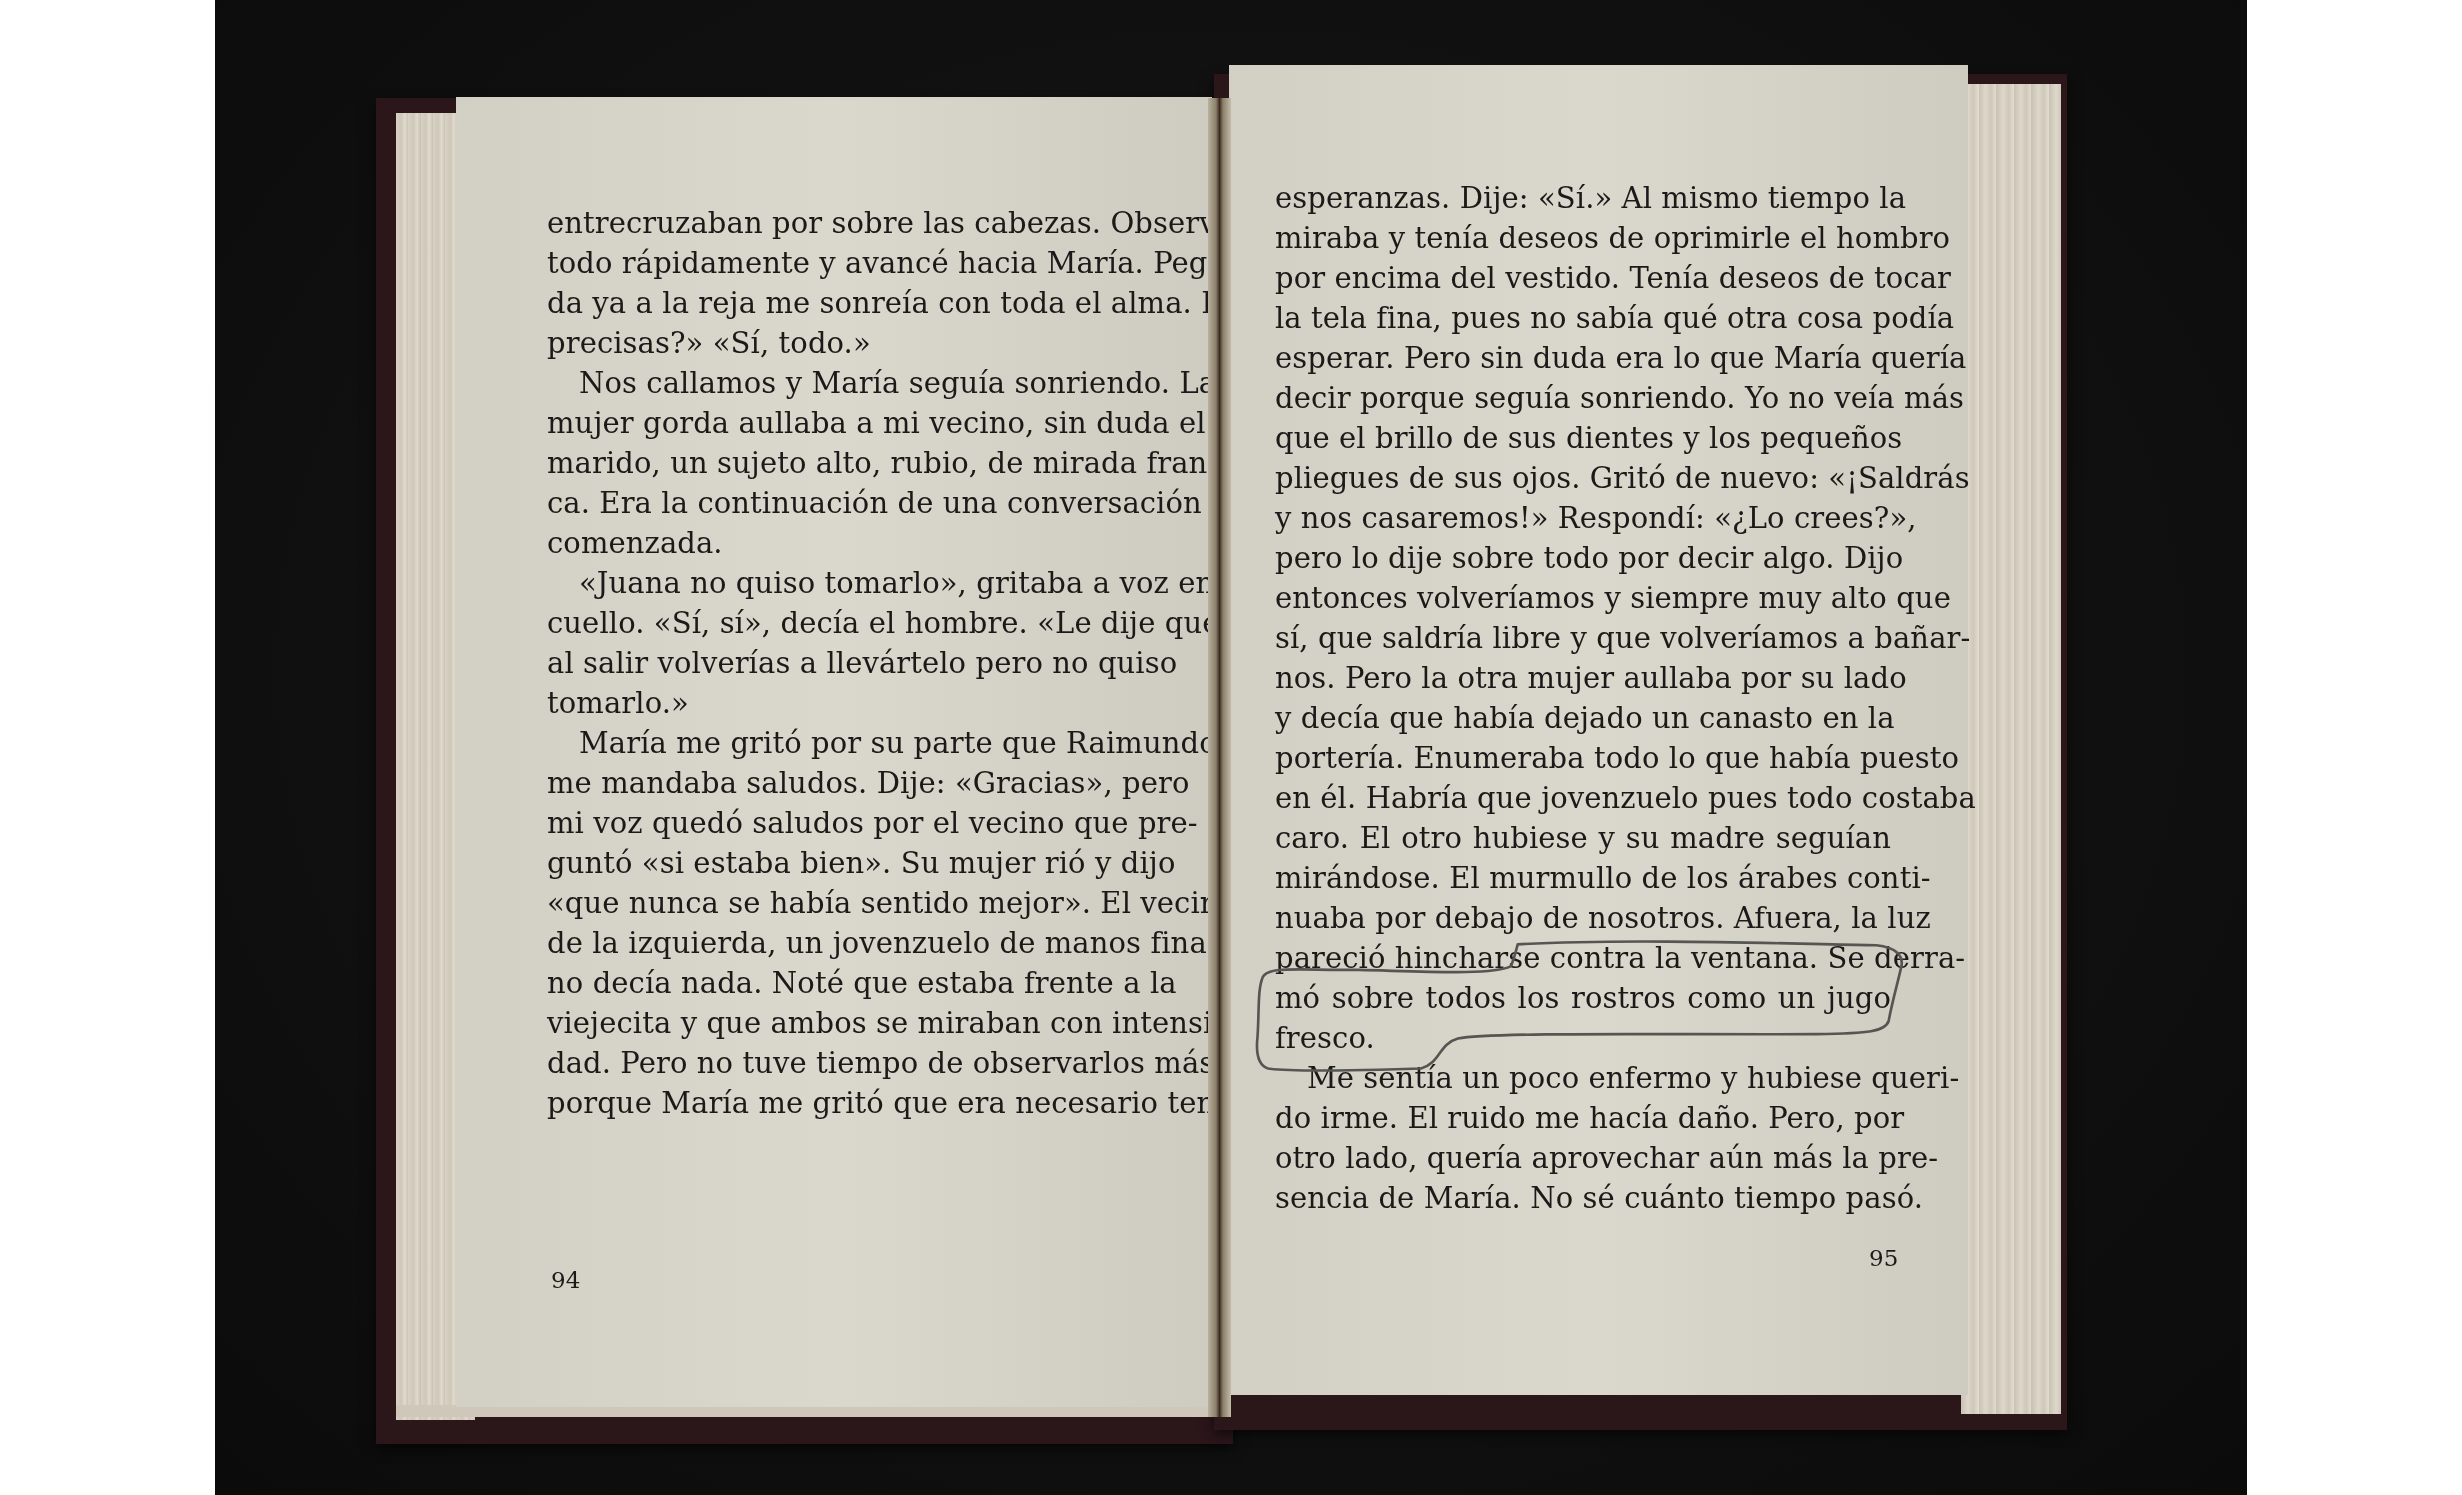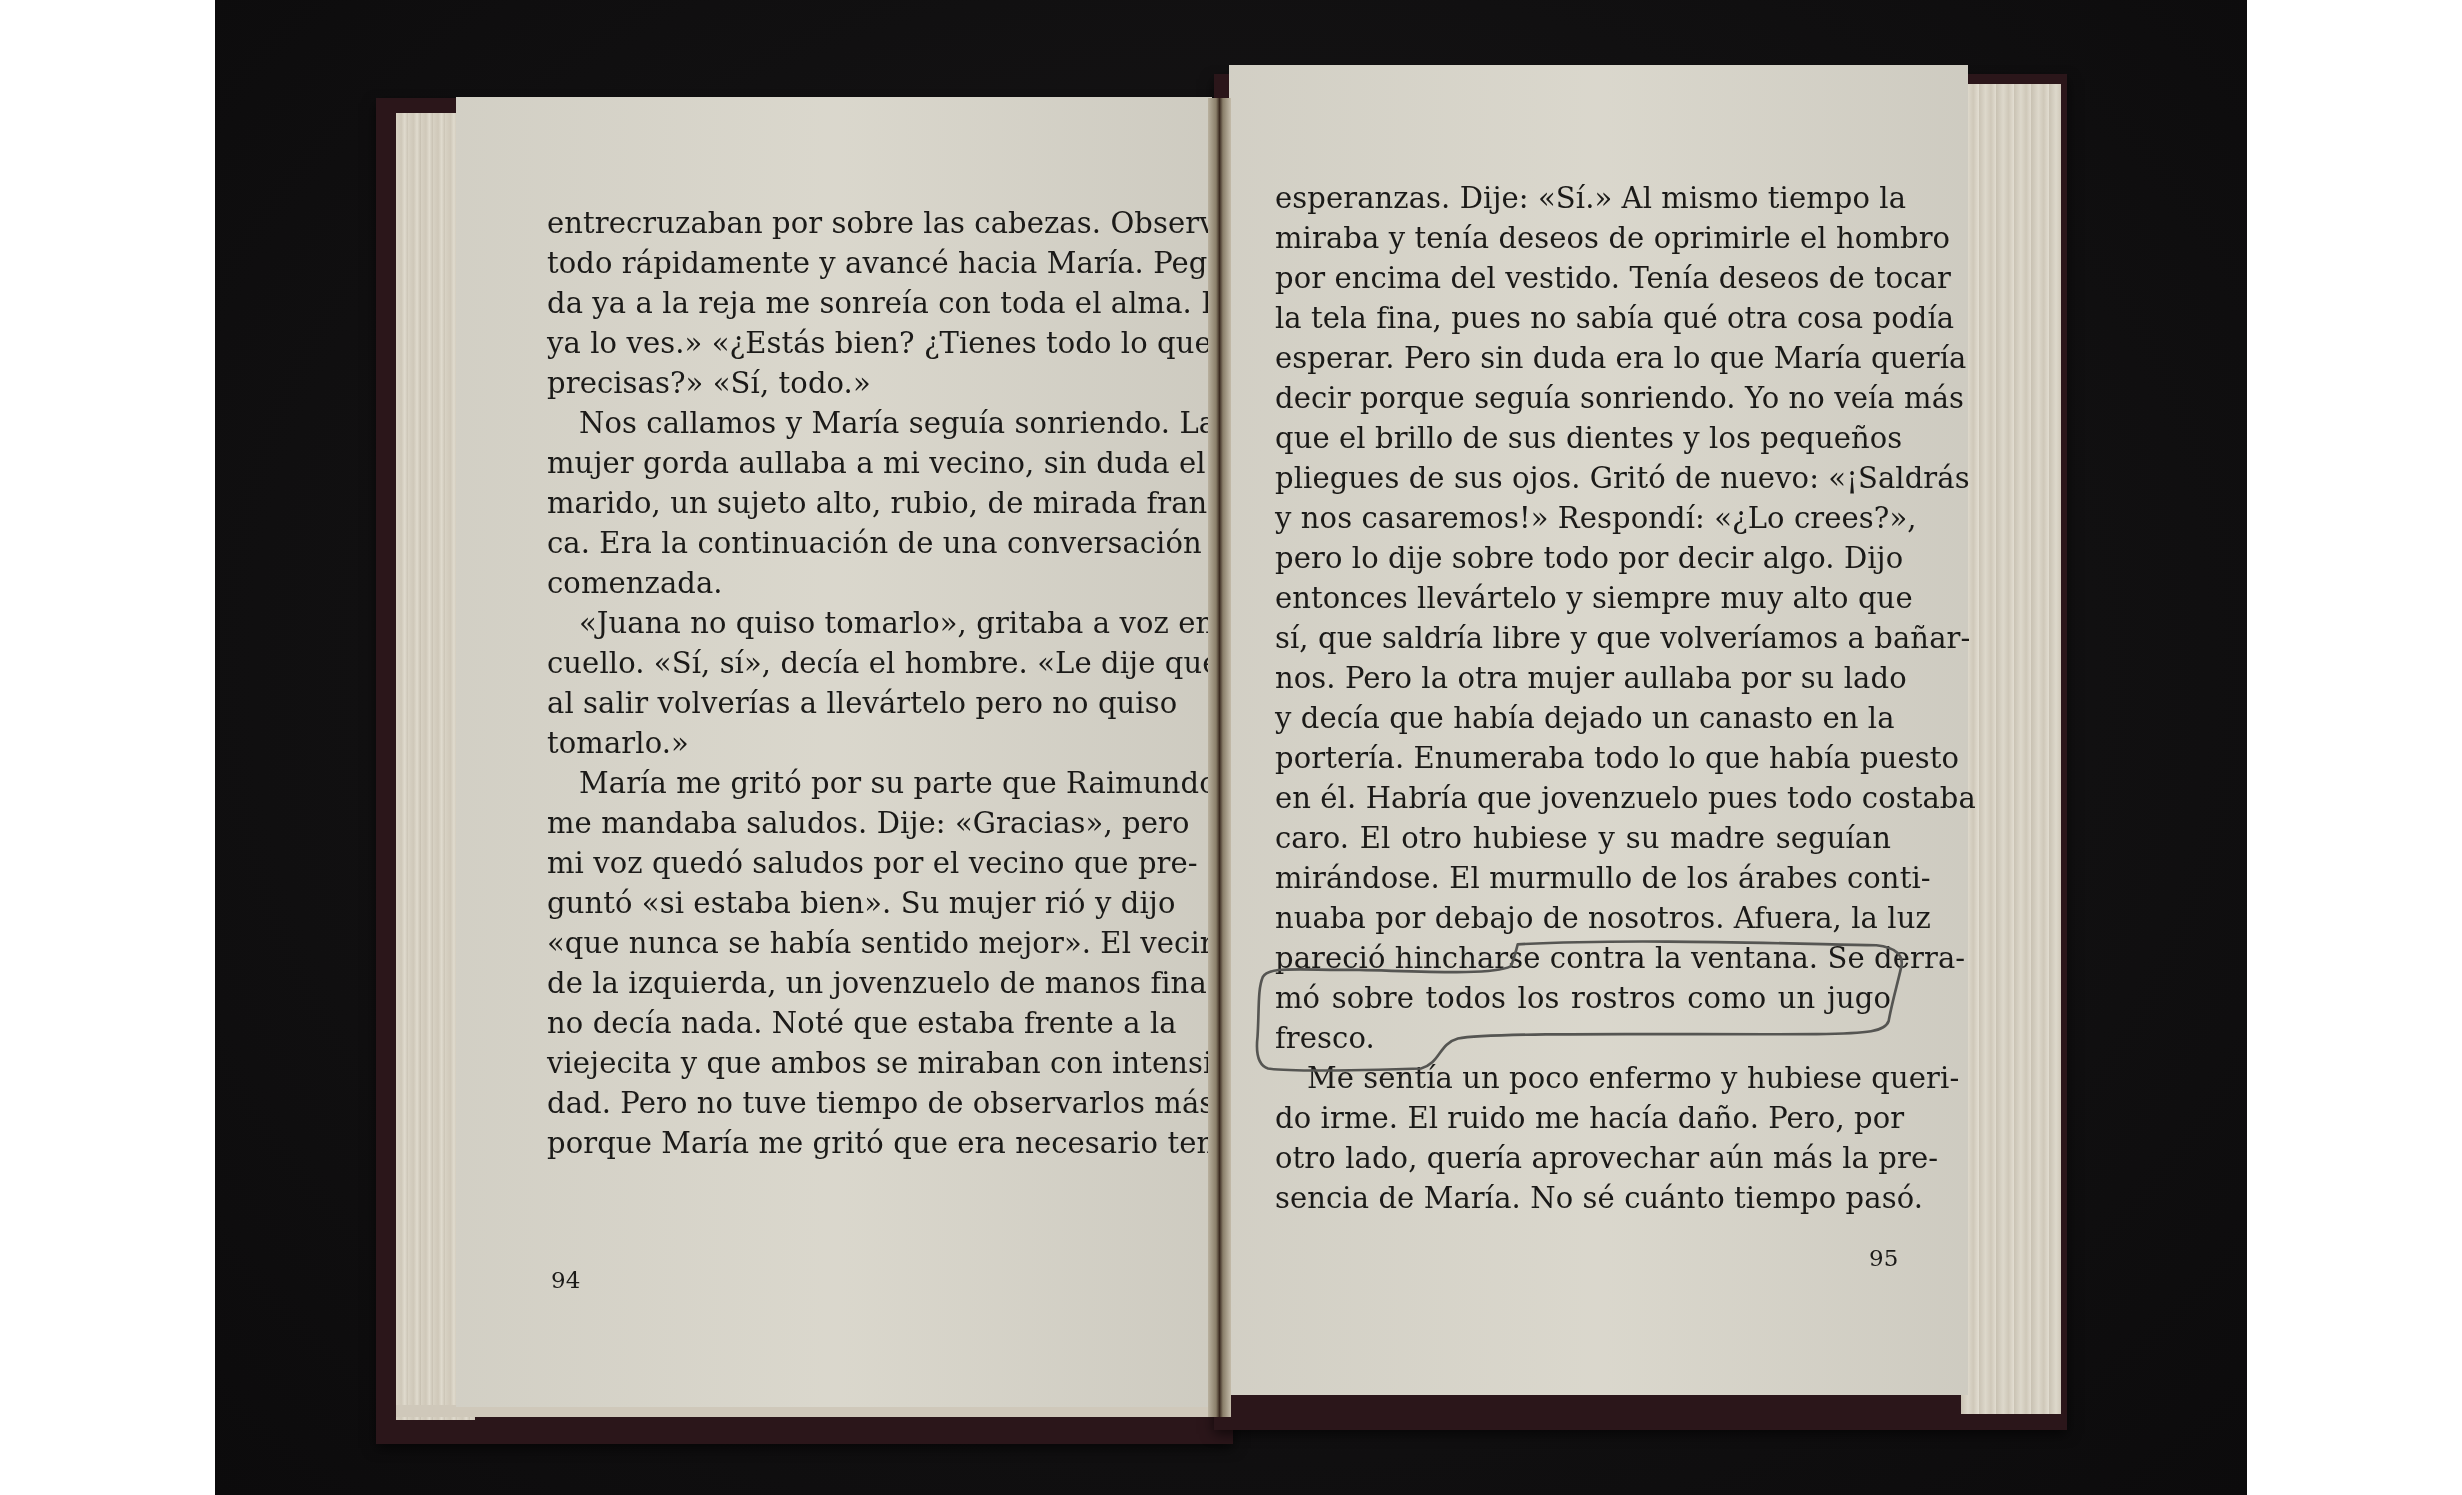--- a/index.html
+++ b/index.html
@@ -66,21 +66,20 @@
 
 <div class="stack left"></div>
 <div class="stack right"></div>
 <div class="stack bottom-left"></div>
 
 <div class="page left">
   <div class="text-block" id="left-text">
       <span class="line">entrecruzaban por sobre las cabezas. Observé</span>
       <span class="line">todo rápidamente y avancé hacia María. Pega-</span>
       <span class="line">da ya a la reja me sonreía con toda el alma. La</span>
-      <span class="line">ya lo ves.» «¿Estás bien? ¿Tienes todo lo que</span>
       <span class="line last">precisas?» «Sí, todo.»</span>
       <span class="line indent">Nos callamos y María seguía sonriendo. La</span>
       <span class="line">mujer gorda aullaba a mi vecino, sin duda el</span>
       <span class="line">marido, un sujeto alto, rubio, de mirada fran-</span>
       <span class="line">ca. Era la continuación de una conversación ya</span>
       <span class="line last">comenzada.</span>
       <span class="line indent">«Juana no quiso tomarlo», gritaba a voz en</span>
       <span class="line">cuello. «Sí, sí», decía el hombre. «Le dije que</span>
       <span class="line">al salir volverías a llevártelo pero no quiso</span>
       <span class="line last">tomarlo.»</span>
@@ -103,21 +102,21 @@
       <span class="line">esperanzas. Dije: «Sí.» Al mismo tiempo la</span>
       <span class="line">miraba y tenía deseos de oprimirle el hombro</span>
       <span class="line">por encima del vestido. Tenía deseos de tocar</span>
       <span class="line">la tela fina, pues no sabía qué otra cosa podía</span>
       <span class="line">esperar. Pero sin duda era lo que María quería</span>
       <span class="line">decir porque seguía sonriendo. Yo no veía más</span>
       <span class="line">que el brillo de sus dientes y los pequeños</span>
       <span class="line">pliegues de sus ojos. Gritó de nuevo: «¡Saldrás</span>
       <span class="line">y nos casaremos!» Respondí: «¿Lo crees?»,</span>
       <span class="line">pero lo dije sobre todo por decir algo. Dijo</span>
-      <span class="line">entonces llevártelo y siempre muy alto que</span>
+      <span class="line">entonces volveríamos y siempre muy alto que</span>
       <span class="line">sí, que saldría libre y que volveríamos a bañar-</span>
       <span class="line">nos. Pero la otra mujer aullaba por su lado</span>
       <span class="line">y decía que había dejado un canasto en la</span>
       <span class="line">portería. Enumeraba todo lo que había puesto</span>
       <span class="line">en él. Habría que jovenzuelo pues todo costaba</span>
       <span class="line">caro. El otro hubiese y su madre seguían</span>
       <span class="line">mirándose. El murmullo de los árabes conti-</span>
       <span class="line">nuaba por debajo de nosotros. Afuera, la luz</span>
       <span class="line">pareció hincharse contra la ventana. Se derra-</span>
       <span class="line">mó sobre todos los rostros como un jugo</span>

